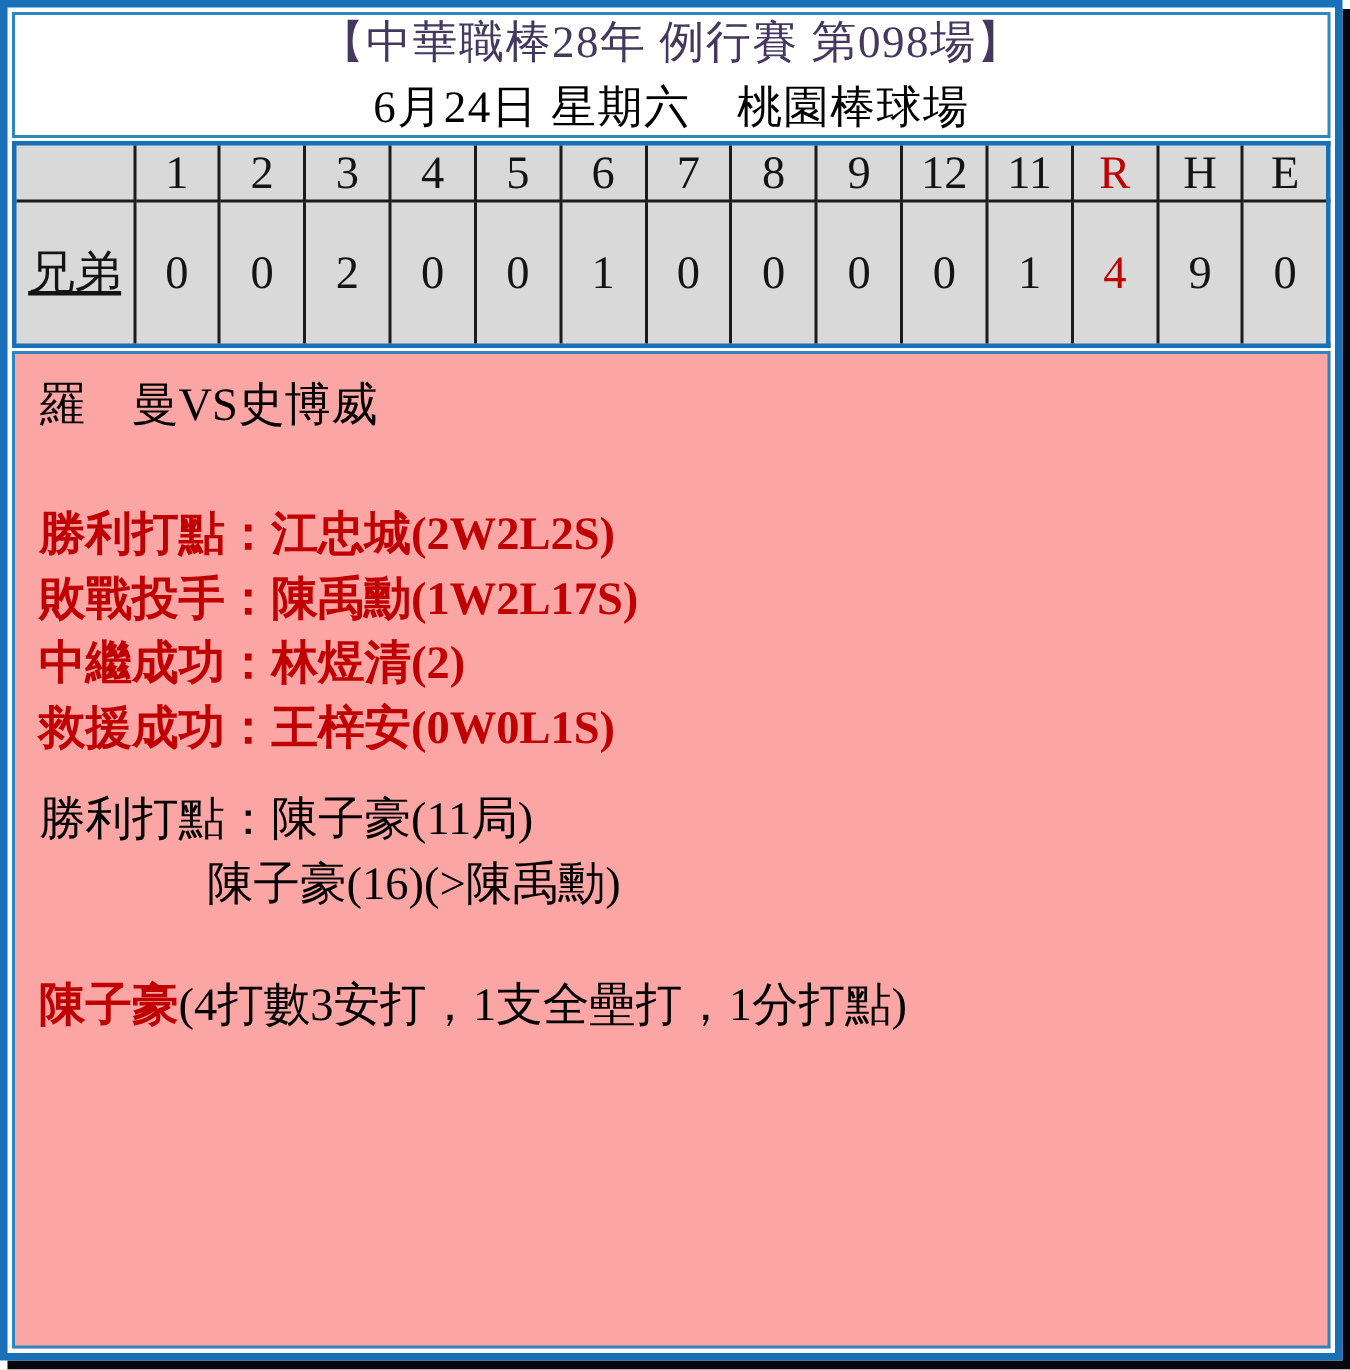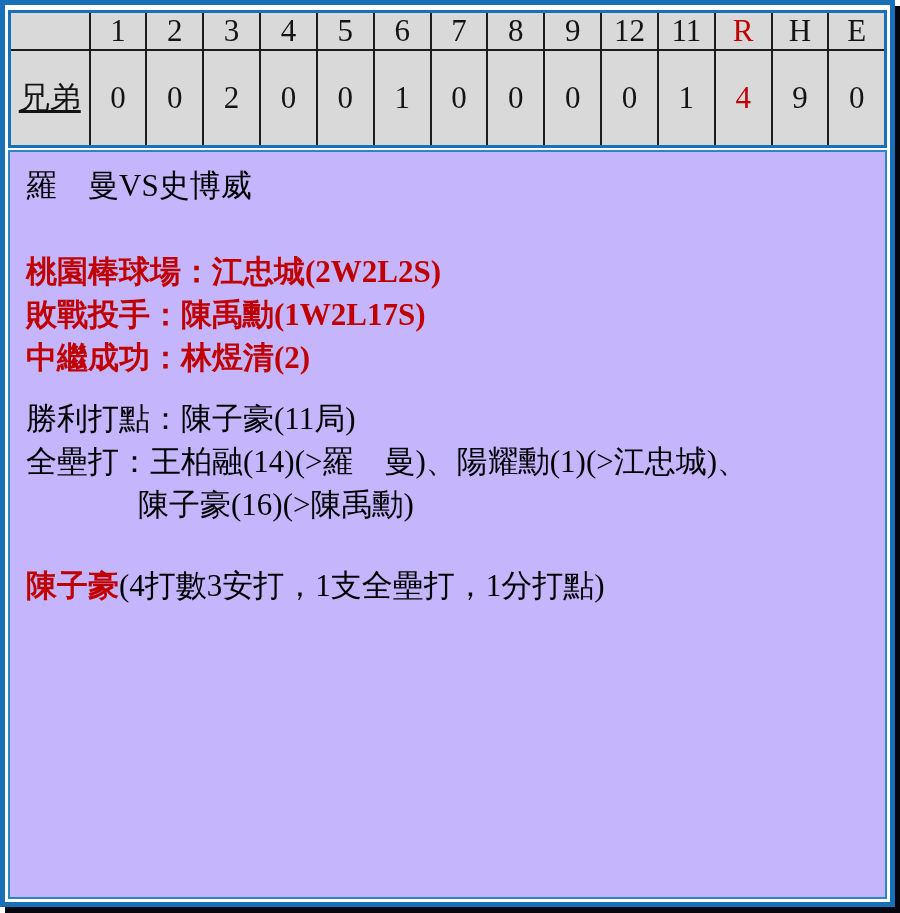--- a/index.html
+++ b/index.html
@@ -43,36 +43,40 @@
     text-align: center; vertical-align: middle;
     font-size: 31px; font-weight: normal; color: #141414;
     padding: 0;
   }
   table.scoreboard .team-col { width: 80px; text-decoration: underline; }
   table.scoreboard .red { color: #c00000; }
   
   .content-box {
     margin-top: 2px; flex: 1;
     border: 2px solid #2e86c1;
-    background: #c4b5fd;
+    background: #fca5a5;
     padding: 12px 16px 0 16px;
     font-size: 31px; color: #000000;
   }
   .line { height: 43px; line-height: 43px; white-space: nowrap; }
   .red-bold { color: #c00000; font-weight: bold; }
   .indent-hr { padding-left: 112px; }
   .sp-lg { height: 43px; }
   .sp-sm { height: 18px; }
   .sp-md { height: 38px; }
 </style>
 </head>
 <body>
 
 <div class="page">
 
+  <div class="title-box">
+    <div class="game-title">【中華職棒28年 例行賽 第098場】</div>
+    <div class="game-date">6月24日 星期六　桃園棒球場</div>
+  </div>
 
   <div class="score-wrap">
     <table class="scoreboard">
       <thead>
         <tr>
             <th class="team-col"></th>
             <th>1</th>
             <th>2</th>
             <th>3</th>
             <th>4</th>
@@ -106,24 +110,24 @@
             <td>9</td>
             <td>0</td>
           </tr>
         </tbody>
     </table>
   </div>
 
   <div class="content-box">
     <div class="line">羅　曼VS史博威</div>
     <div class="sp-lg"></div>
-    <div class="line red-bold">桃園棒球場：江忠城(2W2L2S)</div>
+    <div class="line red-bold">勝利打點：江忠城(2W2L2S)</div>
     <div class="line red-bold">敗戰投手：陳禹勳(1W2L17S)</div>
     <div class="line red-bold">中繼成功：林煜清(2)</div>
+    <div class="line red-bold">救援成功：王梓安(0W0L1S)</div>
     <div class="sp-sm"></div>
     <div class="line">勝利打點：陳子豪(11局)</div>
-    <div class="line">全壘打：王柏融(14)(&gt;羅　曼)、陽耀勳(1)(&gt;江忠城)、</div>
     <div class="line indent-hr">陳子豪(16)(&gt;陳禹勳)</div>
     <div class="sp-md"></div>
     <div class="line"><span class="red-bold">陳子豪</span><span>(4打數3安打，1支全壘打，1分打點)</span></div>
   </div>
 
 </div>
 
 </body></html>

